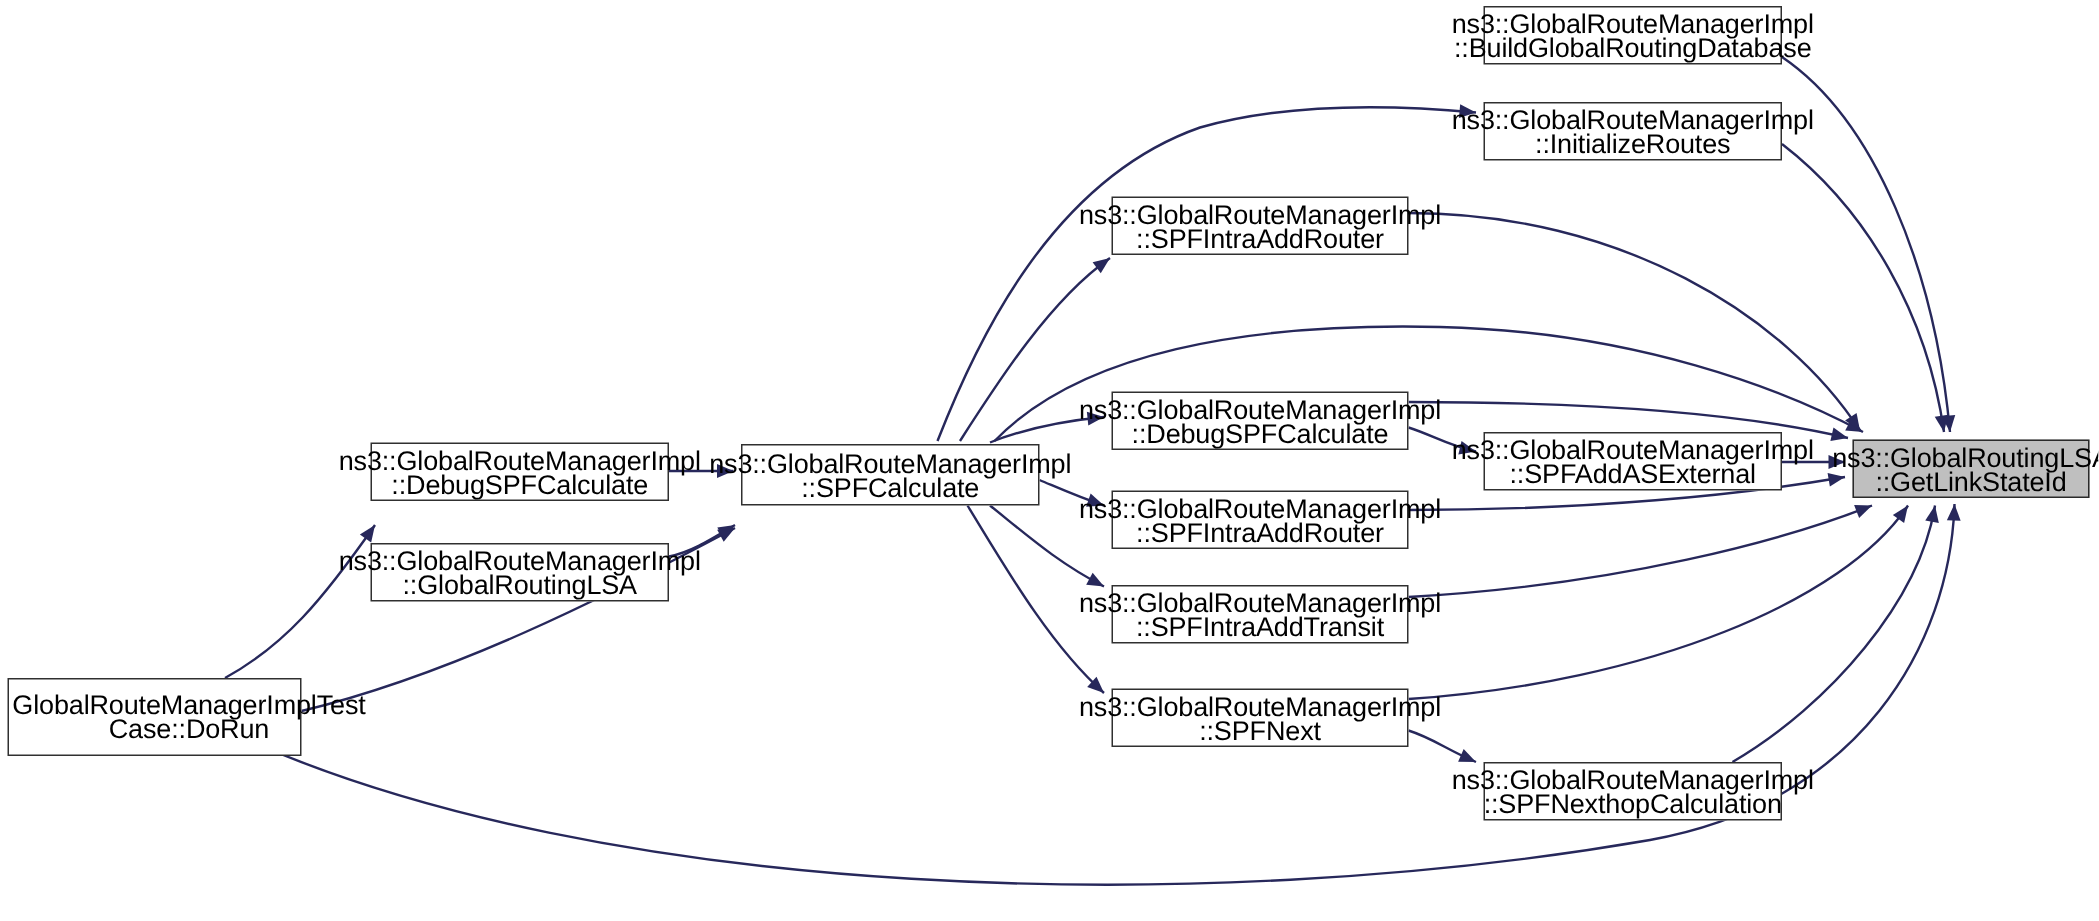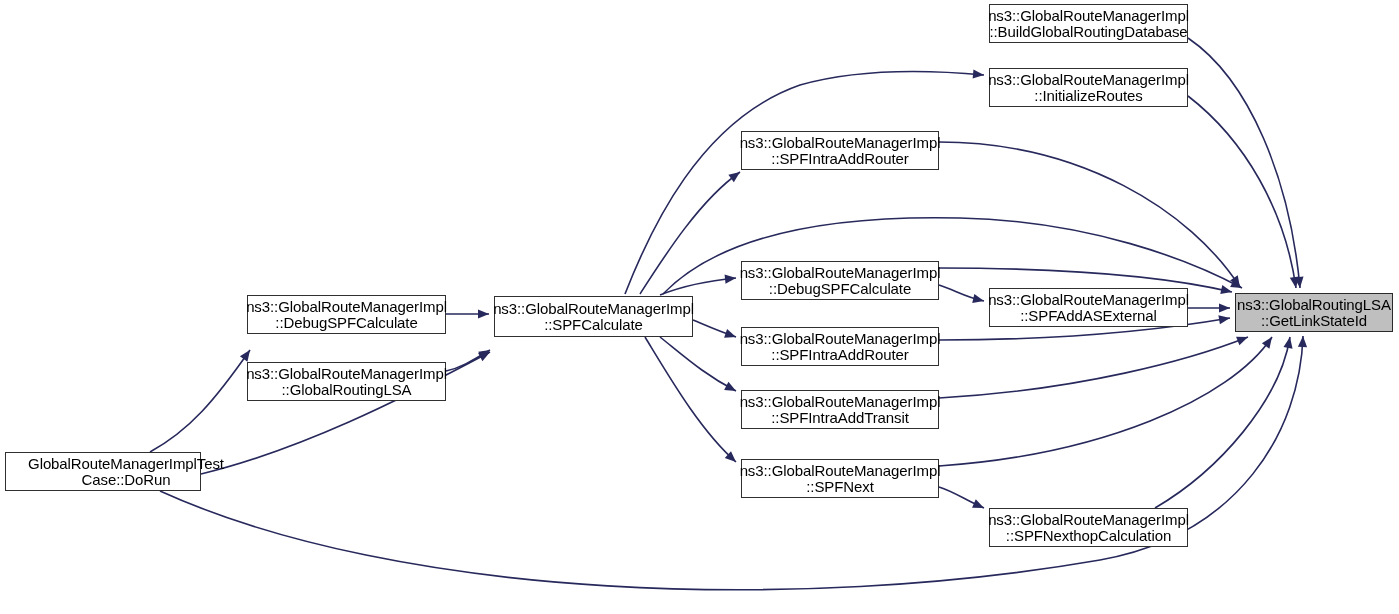--- a/index.html
+++ b/index.html
@@ -35,21 +35,21 @@
   .node {
     position: absolute;
     box-sizing: border-box;
     border: 1.4px solid #303030;
     background: #ffffff;
     display: flex;
     flex-direction: column;
     align-items: center;
     justify-content: center;
     text-align: center;
-    font-size: 15px;
+    font-size: 18px;
     line-height: 16px;
     color: #000000;
     letter-spacing: -0.1px;
     z-index: 5;
   }
   .node.highlight {
     background: #bfbfbf;
     border: 1.6px solid #2a2a2a;
   }
   .node .ln {
@@ -102,21 +102,21 @@
       <polygon points="0,0 -11,-4.6 -11,4.6" class="arrow-head" fill="#27285b" transform="translate(1248,337) rotate(-21.270846038851516)"></polygon>
       <path d="M 939,487 C 955,492 965,500 984,508" class="edge-path" stroke="#27285b"></path>
       <polygon points="0,0 -11,-4.6 -11,4.6" class="arrow-head" fill="#27285b" transform="translate(984,508) rotate(23.77272347207365)"></polygon>
       <path d="M 939,466 C 1100,455 1230,400 1272,337" class="edge-path" stroke="#27285b"></path>
       <polygon points="0,0 -11,-4.6 -11,4.6" class="arrow-head" fill="#27285b" transform="translate(1272,337) rotate(-54.799438812255794)"></polygon>
       <path d="M 1155,508 C 1220,470 1280,400 1290,337" class="edge-path" stroke="#27285b"></path>
       <polygon points="0,0 -11,-4.6 -11,4.6" class="arrow-head" fill="#27285b" transform="translate(1290,337) rotate(-79.64989983481489)"></polygon>
       <path d="M 160,491 C 400,600 800,612 1100,560 C 1240,535 1300,430 1303,336" class="edge-path" stroke="#27285b"></path>
       <polygon points="0,0 -11,-4.6 -11,4.6" class="arrow-head" fill="#27285b" transform="translate(1303,336) rotate(-87.43343142760948)"></polygon>
     </svg>
-<div class="node" style="left: 5px; top: 452px; width: 196px; height: 39px; padding-left: 46px;">
+<div class="node" style="left: 5px; top: 452px; width: 196px; height: 52px; padding-left: 46px;">
       <span class="ln">GlobalRouteManagerImplTest</span>
       <span class="ln">Case::DoRun</span>
     </div>
     <div class="node" style="left: 247px; top: 295px; width: 199px; height: 39px;">
       <span class="ln">ns3::GlobalRouteManagerImpl</span>
       <span class="ln">::DebugSPFCalculate</span>
     </div>
     <div class="node" style="left: 247px; top: 362px; width: 199px; height: 39px;">
       <span class="ln">ns3::GlobalRouteManagerImpl</span>
       <span class="ln">::GlobalRoutingLSA</span>

